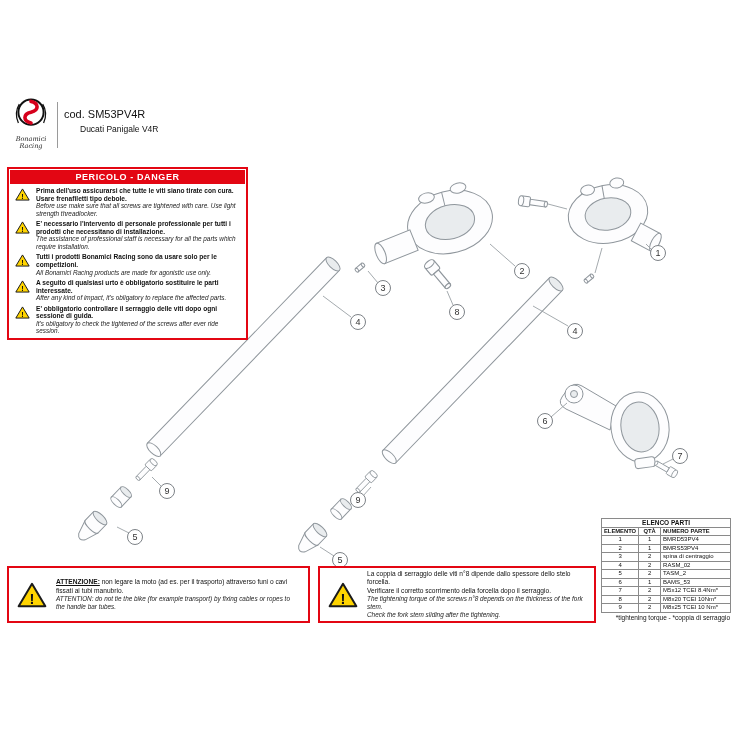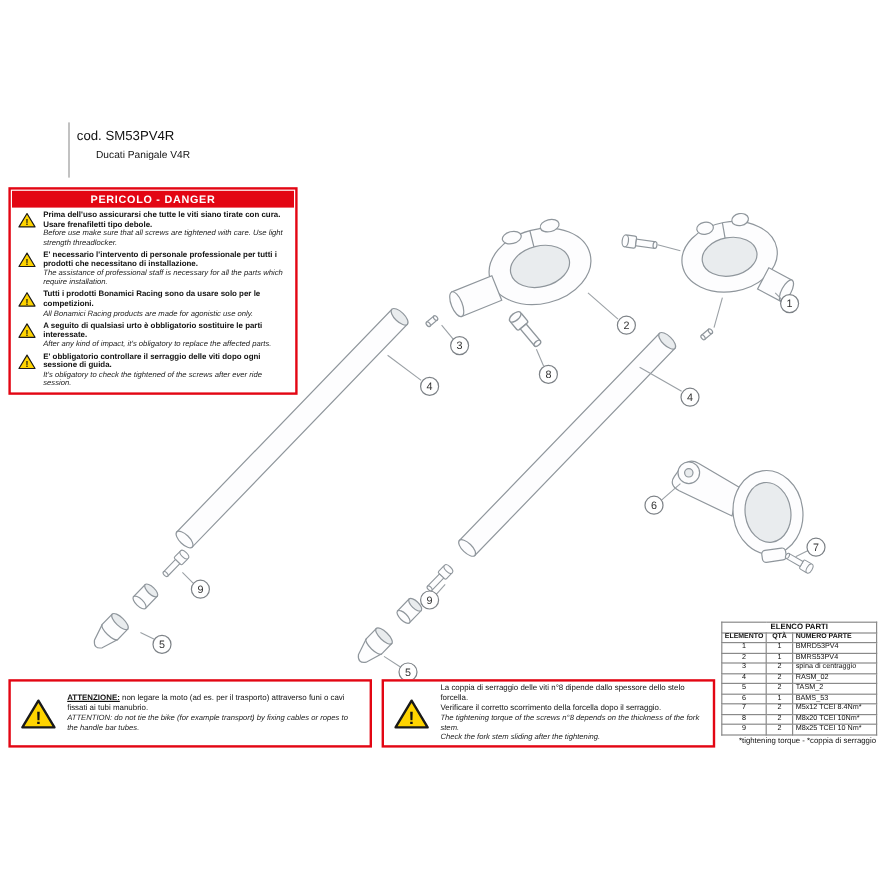--- a/index.html
+++ b/index.html
@@ -8,21 +8,21 @@
   .page { position:relative; width:732px; height:732px; background:#fff; overflow:hidden; }
 
   
   .brand { position:absolute; left:8px; top:96px; width:46px; text-align:center; }
   .logo-text { font-family:"DejaVu Serif", serif; font-style:italic; font-size:6.5px; line-height:1.15; color:#1a1a1a; }
   .header-sep { position:absolute; left:57px; top:102px; width:1px; height:46px; background:#9a9a9a; }
   .code-line { position:absolute; left:64px; top:108px; font-size:11px; color:#111; }
   .model-line { position:absolute; left:64px; top:124px; font-size:8.5px; color:#111;padding-left:16px; }
 
   
-  .danger-box { position:absolute; left:7px; top:156px; width:241px; border:2px solid #e30613; background:#fff; padding:1px 1px 3px 1px; }
+  .danger-box { position:absolute; left:7px; top:167px; width:241px; border:2px solid #e30613; background:#fff; padding:1px 1px 3px 1px; }
   .danger-title { background:#e30613; color:#fff; font-weight:bold; font-size:9px; letter-spacing:.6px; text-align:center; padding:2px 0; }
   .warning-row { display:flex; align-items:flex-start; gap:6px; padding:3px 5px 0 5px; }
   .warning-texts { flex:1; }
   .w-it { font-weight:bold; font-size:6.6px; line-height:1.16; color:#111; }
   .w-en { font-style:italic; font-size:6.4px; line-height:1.16; color:#222; }
 
   
   .tri-sm { width:15px; height:13px; flex:0 0 15px; margin-top:1px; }
   .tri-lg { width:30px; height:26px; flex:0 0 30px; }
   .tri-path { fill:#FFD400; stroke:#1a1a1a; stroke-width:1.6; stroke-linejoin:round; }
@@ -239,20 +239,32 @@
     <g class="callout" transform="translate(545,421)">
         <circle r="7.5"></circle>
         <text y="3">6</text>
       </g>
     <g class="callout" transform="translate(680,456)">
         <circle r="7.5"></circle>
         <text y="3">7</text>
       </g>
   </svg>
 
+  <div class="brand">
+    <svg width="40" height="36" viewBox="0 0 44 40">
+      <circle cx="22" cy="18" r="14" fill="none" stroke="#111" stroke-width="2.2"></circle>
+      <path d="M8 30 Q3 19 9 9" fill="none" stroke="#111" stroke-width="1.4"></path>
+      <path d="M36 30 Q41 19 35 9" fill="none" stroke="#111" stroke-width="1.4"></path>
+      <path d="M22 6 C 31 8 31 16 22 18 C 13 20 13 28 22 30" fill="none" stroke="#d6001c" stroke-width="4" stroke-linecap="round"></path>
+    </svg>
+    <div class="logo-text">
+      <div>Bonamici</div>
+      <div>Racing</div>
+    </div>
+  </div>
   <div class="header-sep"></div>
   <div class="code-line">cod. SM53PV4R</div>
   <div class="model-line">Ducati Panigale V4R</div>
 
   <div class="danger-box">
     <div class="danger-title">PERICOLO - DANGER</div>
 
     <div class="warning-row">
       <svg class="tri-sm" viewBox="0 0 24 21">
           <path class="tri-path" d="M12 1.5 L22.8 19.5 L1.2 19.5 Z"></path>

